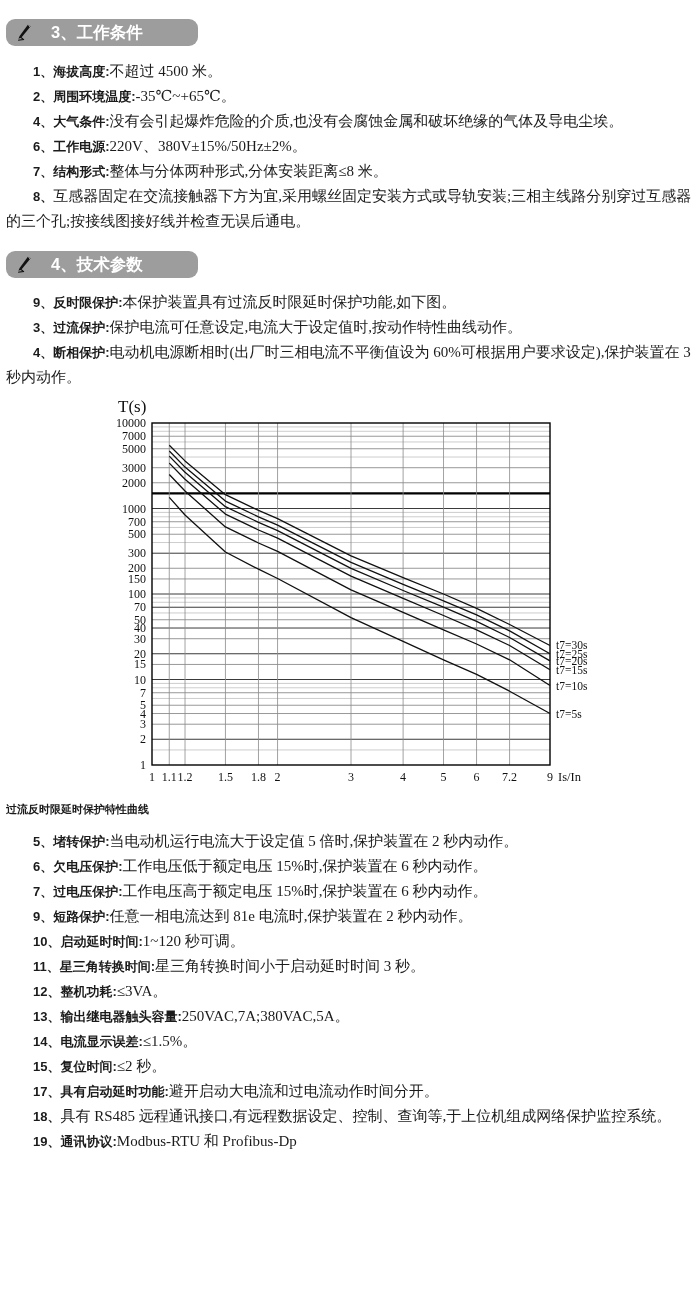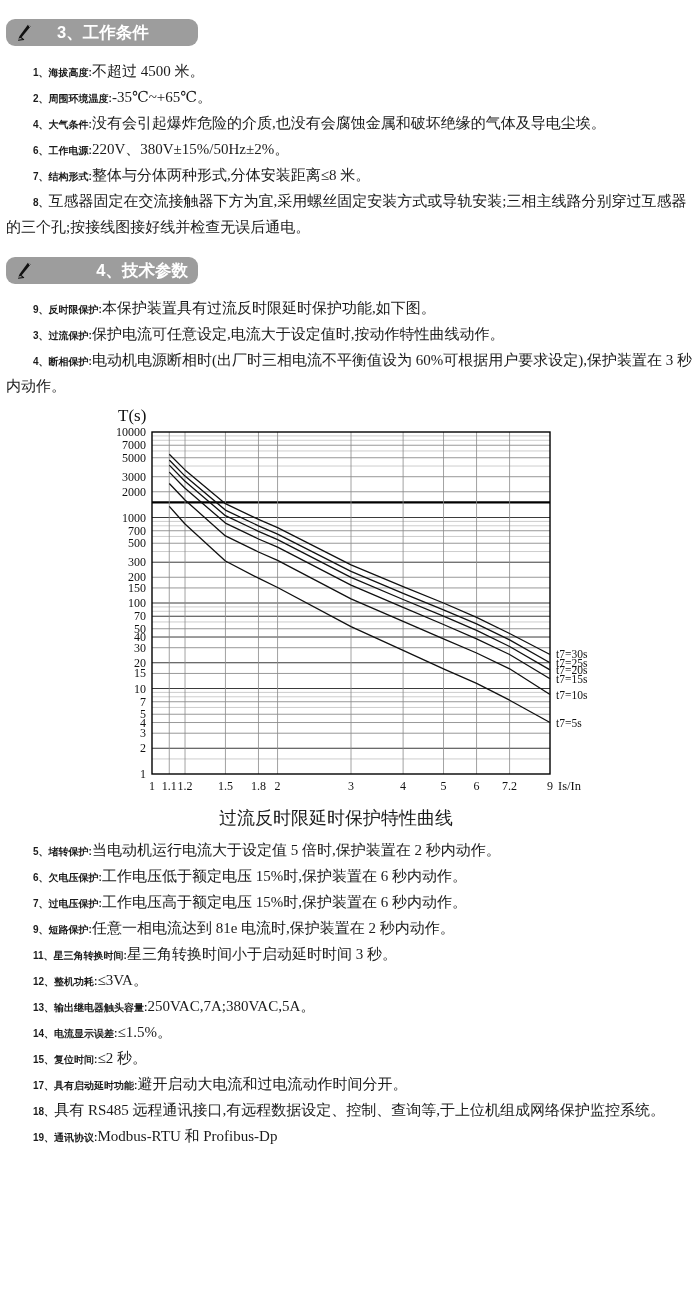--- a/index.html
+++ b/index.html
@@ -3,45 +3,45 @@
 <meta charset="utf-8">
 <style>
   html,body{margin:0;padding:0;}
   body{
     width:700px;height:1310px;overflow:hidden;background:#ffffff;
     font-family:"Liberation Serif","DejaVu Serif",serif;
     color:#1b1b1b;position:relative;
   }
   .doc{padding:0 6px;}
   .badge{
-    display:flex;align-items:center;gap:22px;
+    display:flex;align-items:center;gap:16px;
     width:172px;padding:3px 10px;
     background:#9d9d9d;border-radius:9px;
     color:#ffffff;
     font-family:"Liberation Sans","DejaVu Sans",sans-serif;
     font-weight:700;font-size:16.5px;line-height:21px;
   }
   .badge-3{margin:19px 0 13px 0;}
-  .badge-4{margin:17px 0 12px 0;justify-content:space-between;}
+  .badge-4{margin:17px 0 12px 0;}
   .badge .ic{width:19px;height:19px;flex:0 0 auto;display:block;}
   .list{margin:0;}
   .item{
     margin:0;padding:0;
     font-size:15px;line-height:25px;
     text-indent:27px;
   }
   .lbl{
     font-family:"Liberation Sans","DejaVu Sans",sans-serif;
-    font-weight:700;font-size:10px;margin-top:26px;
+    font-weight:700;font-size:13px;margin-top:26px;
   }
   .chart-block{margin-top:5px;}
   .chart-caption{
-    width:660px;text-align:center;
+    width:660px;
     font-family:"Liberation Sans","DejaVu Sans",sans-serif;
-    font-weight:400;font-size:18px;line-height:24px;
+    font-weight:700;font-size:11px;line-height:24px;
     margin:2px 0 8px 0;
   }
   svg text{font-family:"Liberation Serif","DejaVu Serif",serif;fill:#111;}
 </style>
 </head>
 <body>
 
 <div class="doc">
 
   <div class="badge badge-3">
@@ -184,20 +184,21 @@
       <text id="x-axis-unit" x="552" y="386" font-size="12.5">Is/In</text>
     </svg>
     <div class="chart-caption">过流反时限延时保护特性曲线</div>
   </div>
 
   <div class="list" id="list-s4b">
       <p class="item"><b class="lbl">5、堵转保护:</b><span>当电动机运行电流大于设定值 5 倍时,保护装置在 2 秒内动作。</span></p>
       <p class="item"><b class="lbl">6、欠电压保护:</b><span>工作电压低于额定电压 15%时,保护装置在 6 秒内动作。</span></p>
       <p class="item"><b class="lbl">7、过电压保护:</b><span>工作电压高于额定电压 15%时,保护装置在 6 秒内动作。</span></p>
       <p class="item"><b class="lbl">9、短路保护:</b><span>任意一相电流达到 81e 电流时,保护装置在 2 秒内动作。</span></p>
+      <p class="item"><b class="lbl">10、启动延时时间:</b><span>1~120 秒可调。</span></p>
       <p class="item"><b class="lbl">11、星三角转换时间:</b><span>星三角转换时间小于启动延时时间 3 秒。</span></p>
       <p class="item"><b class="lbl">12、整机功耗:</b><span>≤3VA。</span></p>
       <p class="item"><b class="lbl">13、输出继电器触头容量:</b><span>250VAC,7A;380VAC,5A。</span></p>
       <p class="item"><b class="lbl">14、电流显示误差:</b><span>≤1.5%。</span></p>
       <p class="item"><b class="lbl">15、复位时间:</b><span>≤2 秒。</span></p>
       <p class="item"><b class="lbl">17、具有启动延时功能:</b><span>避开启动大电流和过电流动作时间分开。</span></p>
       <p class="item"><b class="lbl">18、</b><span>具有 RS485 远程通讯接口,有远程数据设定、控制、查询等,于上位机组成网络保护监控系统。</span></p>
       <p class="item"><b class="lbl">19、通讯协议:</b><span>Modbus-RTU 和 Profibus-Dp</span></p>
     </div>
 

